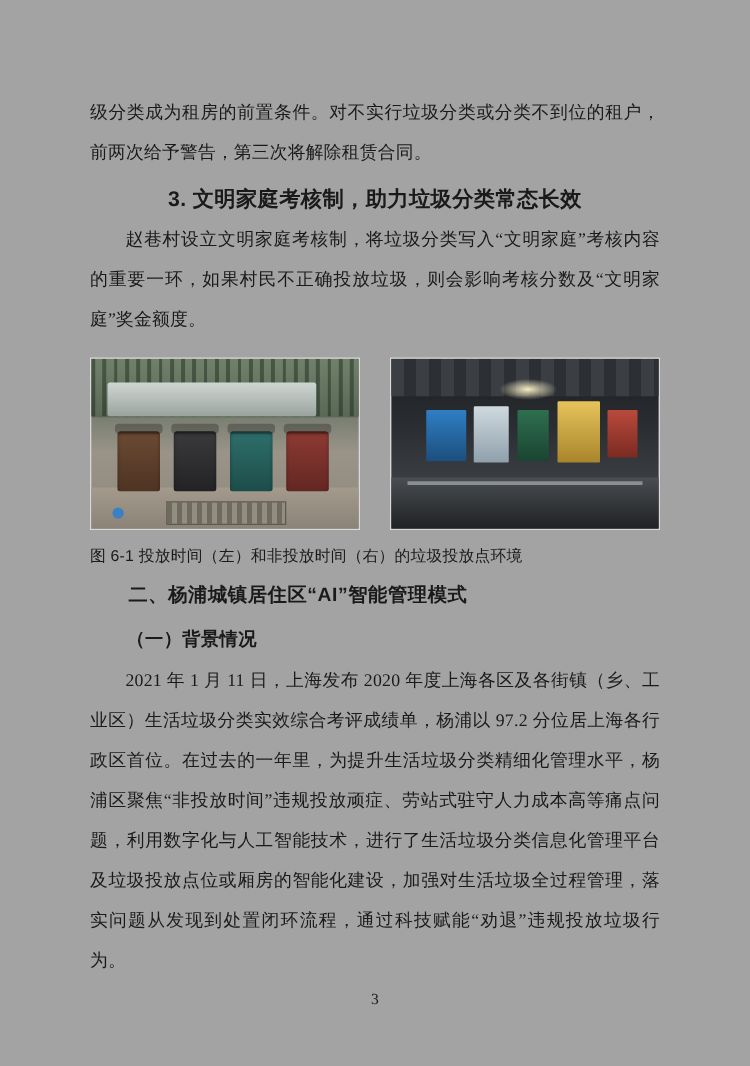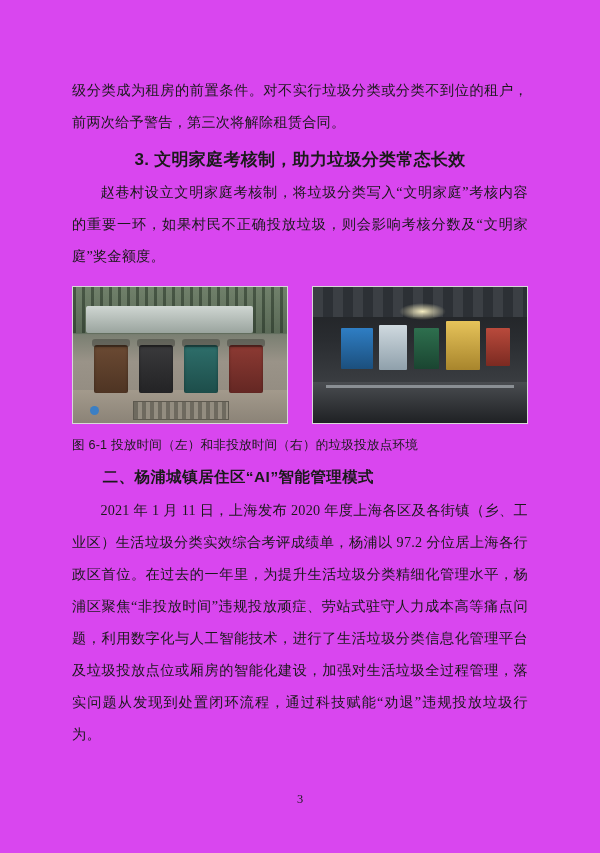--- a/index.html
+++ b/index.html
@@ -4,21 +4,21 @@
 <style>
   html, body {
     margin: 0;
     padding: 0;
     background: #8a8a8a;
   }
   .page {
     position: relative;
     width: 600px;
     height: 853px;
-    background: #d946ef;
+    background: #a3a3a3;
     box-sizing: border-box;
     overflow: hidden;
     font-family: "Liberation Serif", "DejaVu Serif", serif;
     color: #1a1a1a;
   }
   .content {
     position: absolute;
     left: 72px;
     top: 74px;
     width: 456px;
@@ -204,20 +204,21 @@
         <div class="panel p5"></div>
         <div class="floor"></div>
         <div class="rail"></div>
       </div>
     </div>
 
     <p class="fig-caption">图 6-1 投放时间（左）和非投放时间（右）的垃圾投放点环境</p>
 
     <h2 class="heading-section">二、杨浦城镇居住区“AI”智能管理模式</h2>
 
+    <h3 class="heading-sub">（一）背景情况</h3>
 
     <p class="body indent">2021 年 1 月 11 日，上海发布 2020 年度上海各区及各街镇（乡、工业区）生活垃圾分类实效综合考评成绩单，杨浦以 97.2 分位居上海各行政区首位。在过去的一年里，为提升生活垃圾分类精细化管理水平，杨浦区聚焦“非投放时间”违规投放顽症、劳站式驻守人力成本高等痛点问题，利用数字化与人工智能技术，进行了生活垃圾分类信息化管理平台及垃圾投放点位或厢房的智能化建设，加强对生活垃圾全过程管理，落实问题从发现到处置闭环流程，通过科技赋能“劝退”违规投放垃圾行为。</p>
 
     <div class="spacer-sm"></div>
 
 
   </div>
 
   <div class="page-number">3</div>
 </div>

